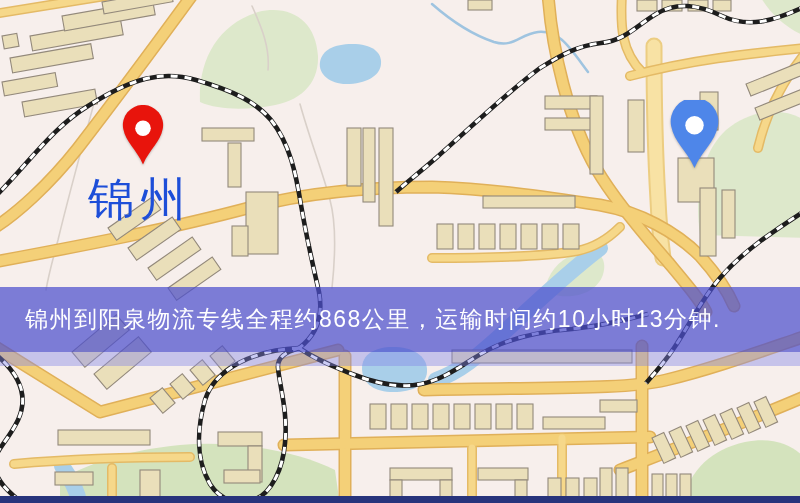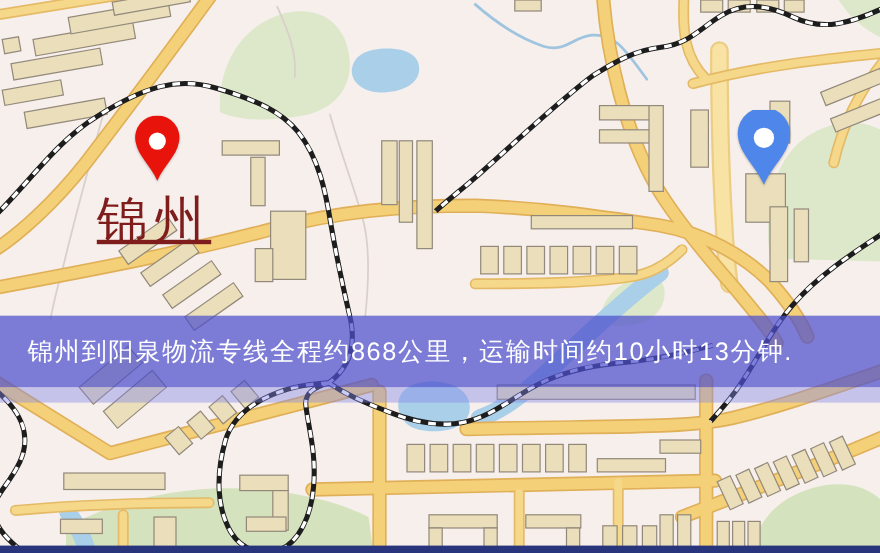--- a/index.html
+++ b/index.html
@@ -280,21 +280,21 @@
         <use href="#rw1"></use>
           <use href="#rw2a"></use>
           <use href="#rw2b"></use>
           <use href="#rw3"></use>
           <use href="#rw4"></use>
           <use href="#rw5"></use>
       </g>
     </g>
   </svg>
 
-  <div class="city-label" id="label-origin" style="color: #7f1d1d; text-decoration: underline;">锦州</div>
+  <div class="city-label" id="label-origin" style="color: #1d4ed8;">锦州</div>
 
   <svg class="pin" id="pin-origin" width="46" height="63" viewBox="0 0 56 72">
     <path d="M28 70 C20 52 7 43 4 27 A24.5 24.5 0 1 1 52 27 C49 43 36 52 28 70 Z" style="fill: rgb(232, 20, 12);"></path>
     <circle cx="28" cy="26" r="9.5" fill="#ffffff"></circle>
   </svg>
   <svg class="pin" id="pin-destination" width="57" height="70" viewBox="0 0 56 72">
     <path d="M28 70 C20 52 7 43 4 27 A24.5 24.5 0 1 1 52 27 C49 43 36 52 28 70 Z" style="fill: rgb(78, 134, 233);"></path>
     <circle cx="28" cy="26" r="9.5" fill="#ffffff"></circle>
   </svg>
 

